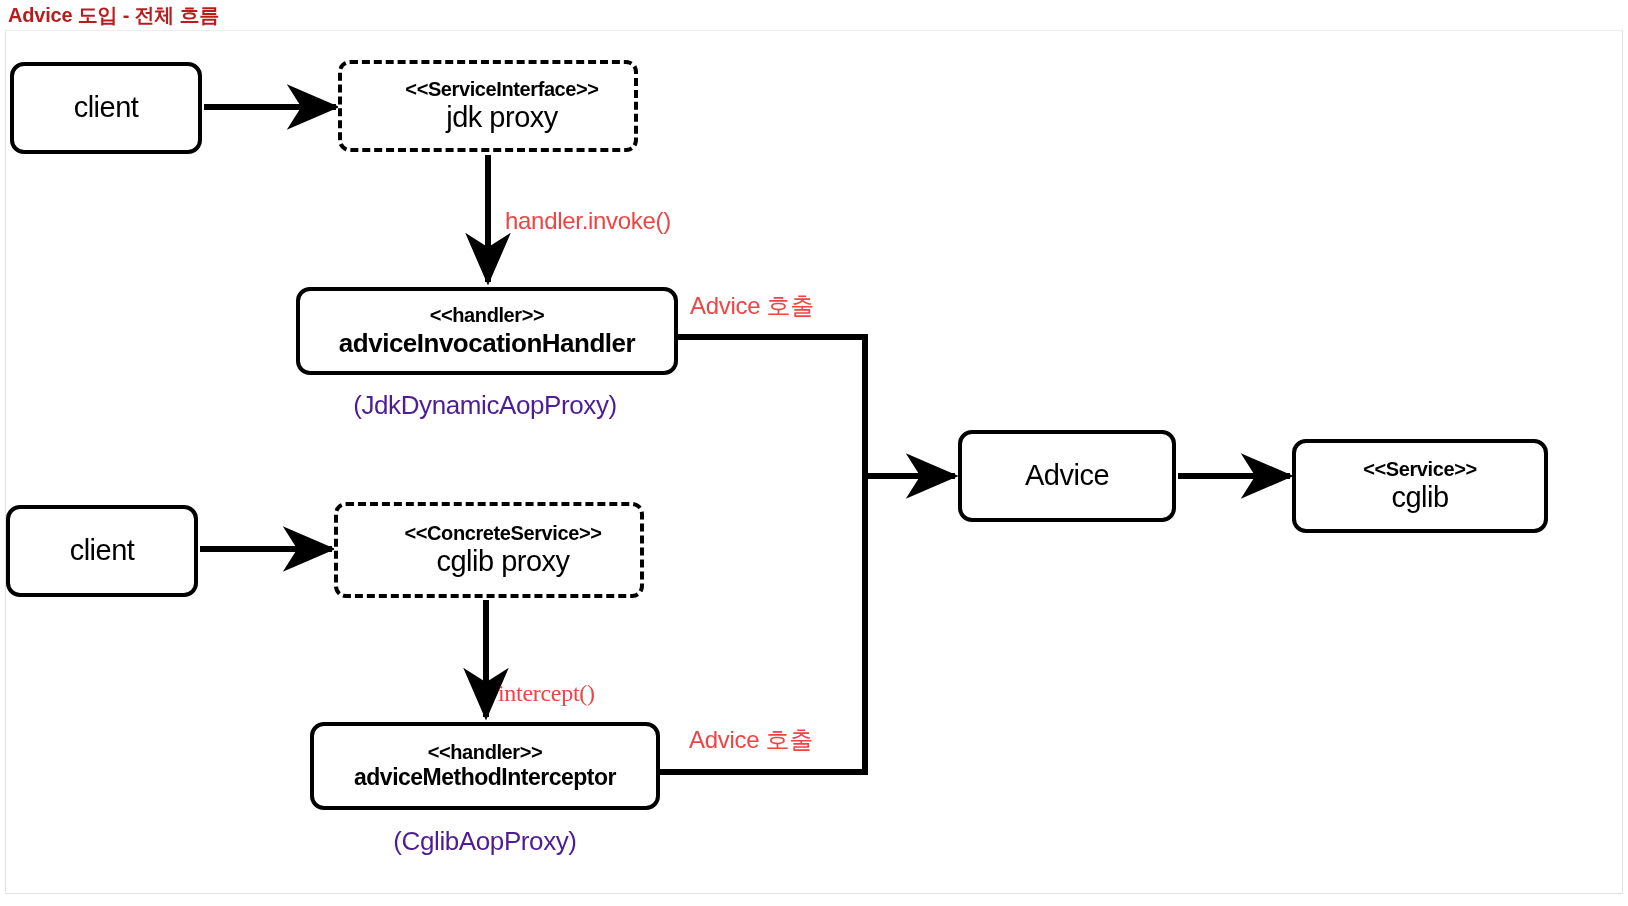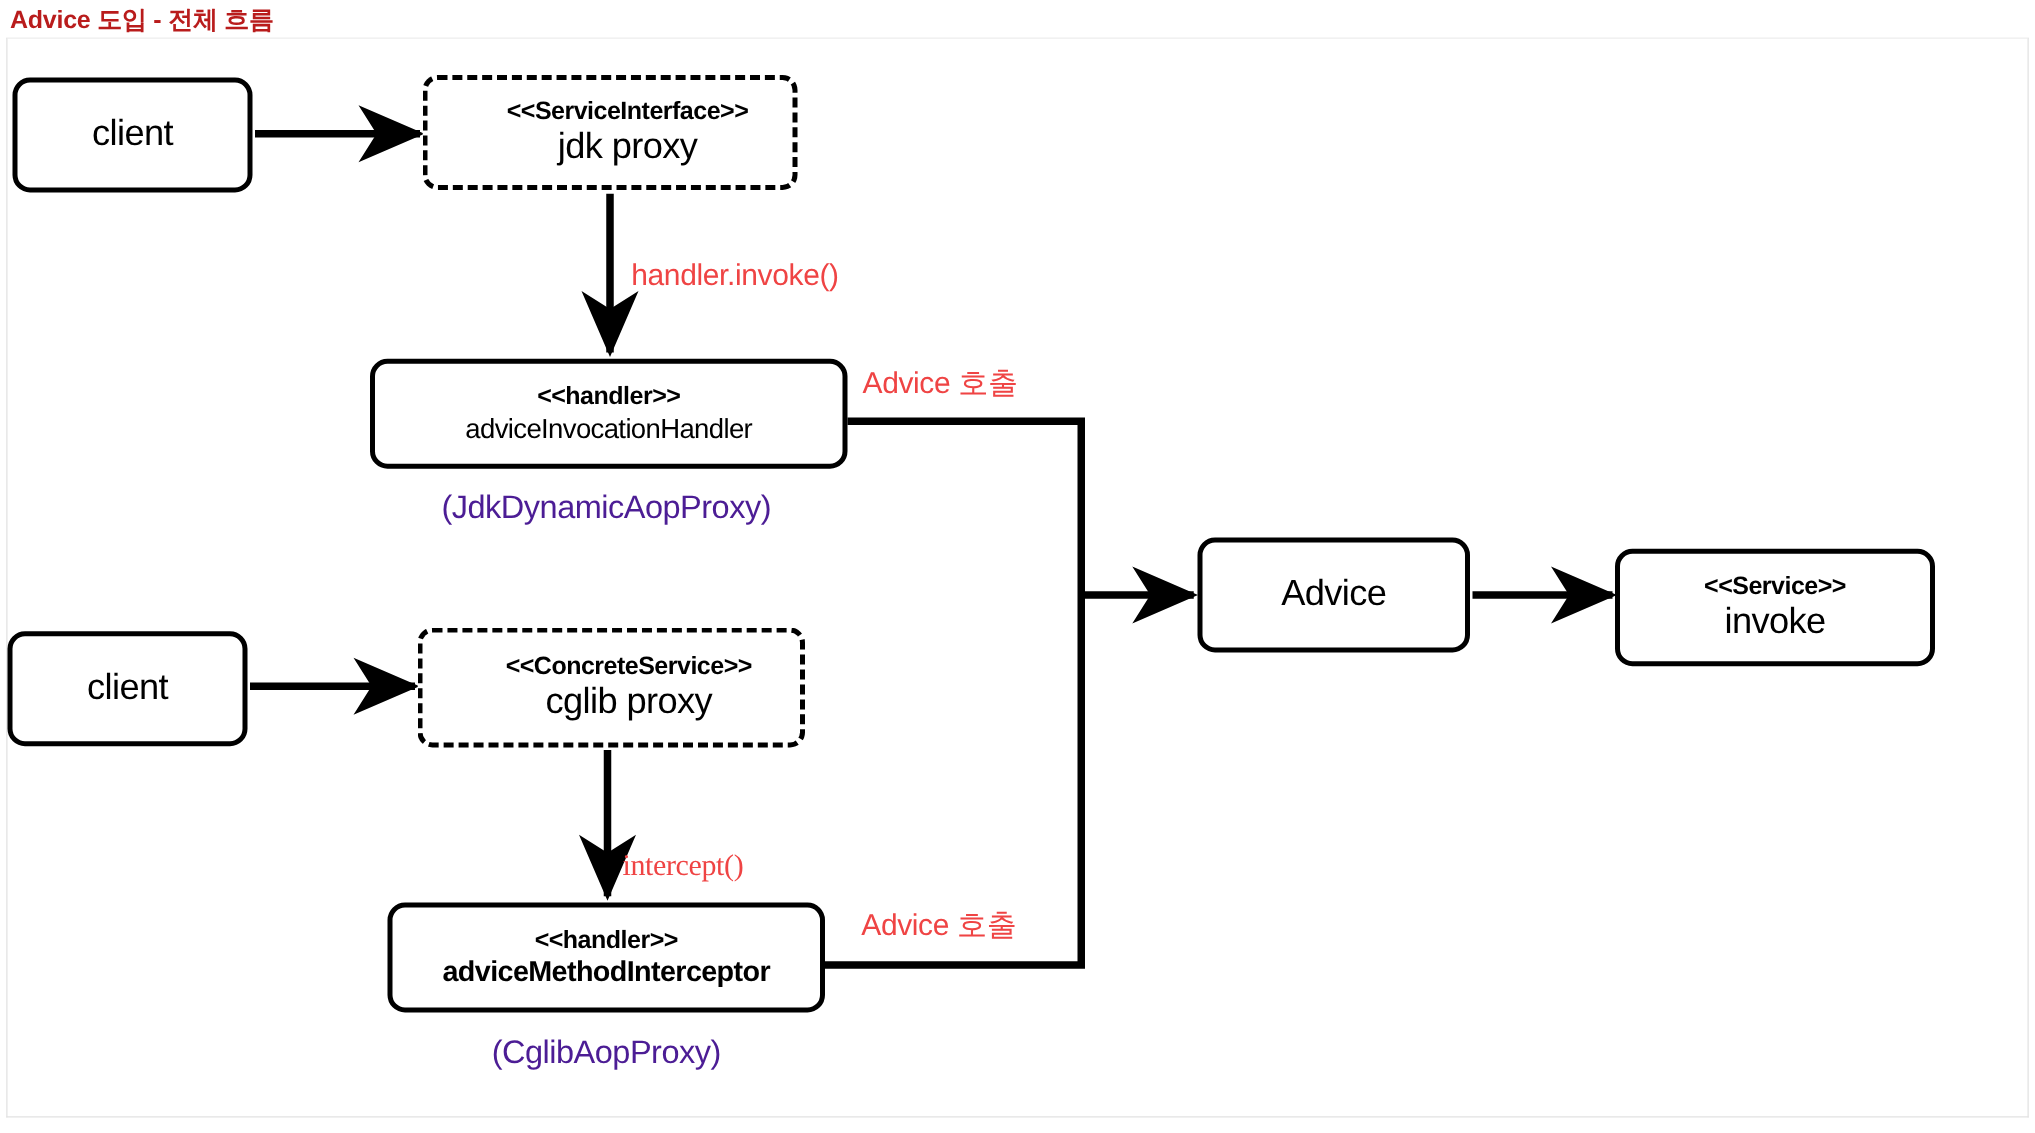--- a/index.html
+++ b/index.html
@@ -76,22 +76,22 @@
     margin-bottom: 2px;
     white-space: nowrap;
   }
   .title-big {
     font-size: 29px;
     font-weight: normal;
     letter-spacing: -0.5px;
     white-space: nowrap;
   }
   .title-med {
-    font-size: 22px;
-    font-weight: normal;
+    font-size: 26px;
+    font-weight: bold;
     letter-spacing: -0.5px;
     white-space: nowrap;
   }
   .title-sm {
     font-size: 23px;
     font-weight: bold;
     letter-spacing: -0.5px;
     white-space: nowrap;
   }
   
@@ -173,21 +173,21 @@
     <div class="stereotype">&lt;&lt;handler&gt;&gt;</div>
     <div class="title-sm">adviceMethodInterceptor</div>
   </div>
 
   <div class="node solid" style="left:958px; top:430px; width:218px; height:92px;">
     <div class="title-big">Advice</div>
   </div>
 
   <div class="node solid" style="left:1292px; top:439px; width:256px; height:94px;">
     <div class="stereotype">&lt;&lt;Service&gt;&gt;</div>
-    <div class="title-big">invoke</div>
+    <div class="title-big">cglib</div>
   </div>
 
   <div class="edge-label" style="left:505px; top:207px;">handler.invoke()</div>
 
   <div class="edge-label" style="left:690px; top:290px;">Advice 호출</div>
 
   <div class="edge-label" style="left:498px; top:680px;font-family:Liberation Serif, serif;">intercept()</div>
 
   <div class="edge-label" style="left:689px; top:724px;">Advice 호출</div>
 

